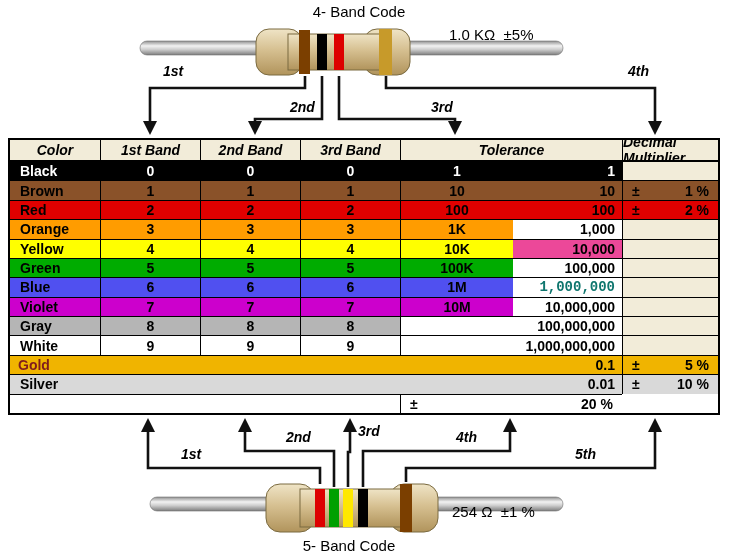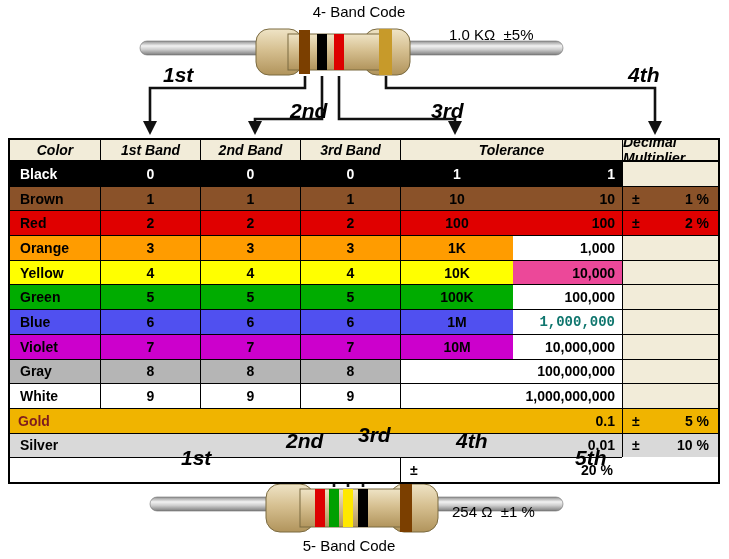--- a/index.html
+++ b/index.html
@@ -1,23 +1,23 @@
 <!DOCTYPE html>
 <html><head>
 <meta charset="utf-8">
 <style>
   html,body{margin:0;padding:0;background:#fff;}
   #page{position:relative;width:729px;height:559px;background:#ffffff;overflow:hidden;
         font-family:"Liberation Sans",sans-serif;color:#000;}
   .gfx{position:absolute;left:0;top:0;z-index:1;pointer-events:none;}
   .ttitle{position:absolute;width:170px;text-align:center;font-size:15px;z-index:3;}
   .vlbl{position:absolute;font-size:15px;white-space:pre;z-index:3;}
-  .albl{position:absolute;font-style:italic;font-weight:bold;font-size:21px;z-index:3;}
+  .albl{position:absolute;font-style:italic;font-weight:bold;font-size:14px;z-index:3;}
   
-  .tablewrap{position:absolute;left:8px;top:138px;width:712px;height:346px;box-sizing:border-box;
+  .tablewrap{position:absolute;left:8px;top:138px;width:712px;height:277px;box-sizing:border-box;
              border:2px solid #000;display:grid;z-index:2;background:#fff;
              grid-template-columns:90px 100px 100px 100px 222px 96px;
              grid-template-rows:21px repeat(13,1fr);}
   .hcell{background:#f2ecd9;border-bottom:1px solid #000;display:flex;align-items:center;
          justify-content:center;font-style:italic;font-weight:bold;font-size:14px;overflow:hidden;}
   .hcell:not(.c0){border-left:1px solid #000;}
   .h-mult{justify-content:flex-end;padding-right:7px;}
   .dcell{border-top:1px solid #000;display:flex;align-items:center;font-weight:bold;
          font-size:14px;overflow:hidden;box-sizing:border-box;}
   .dcell:not(.c0):not(.cspan){border-left:1px solid #000;}

